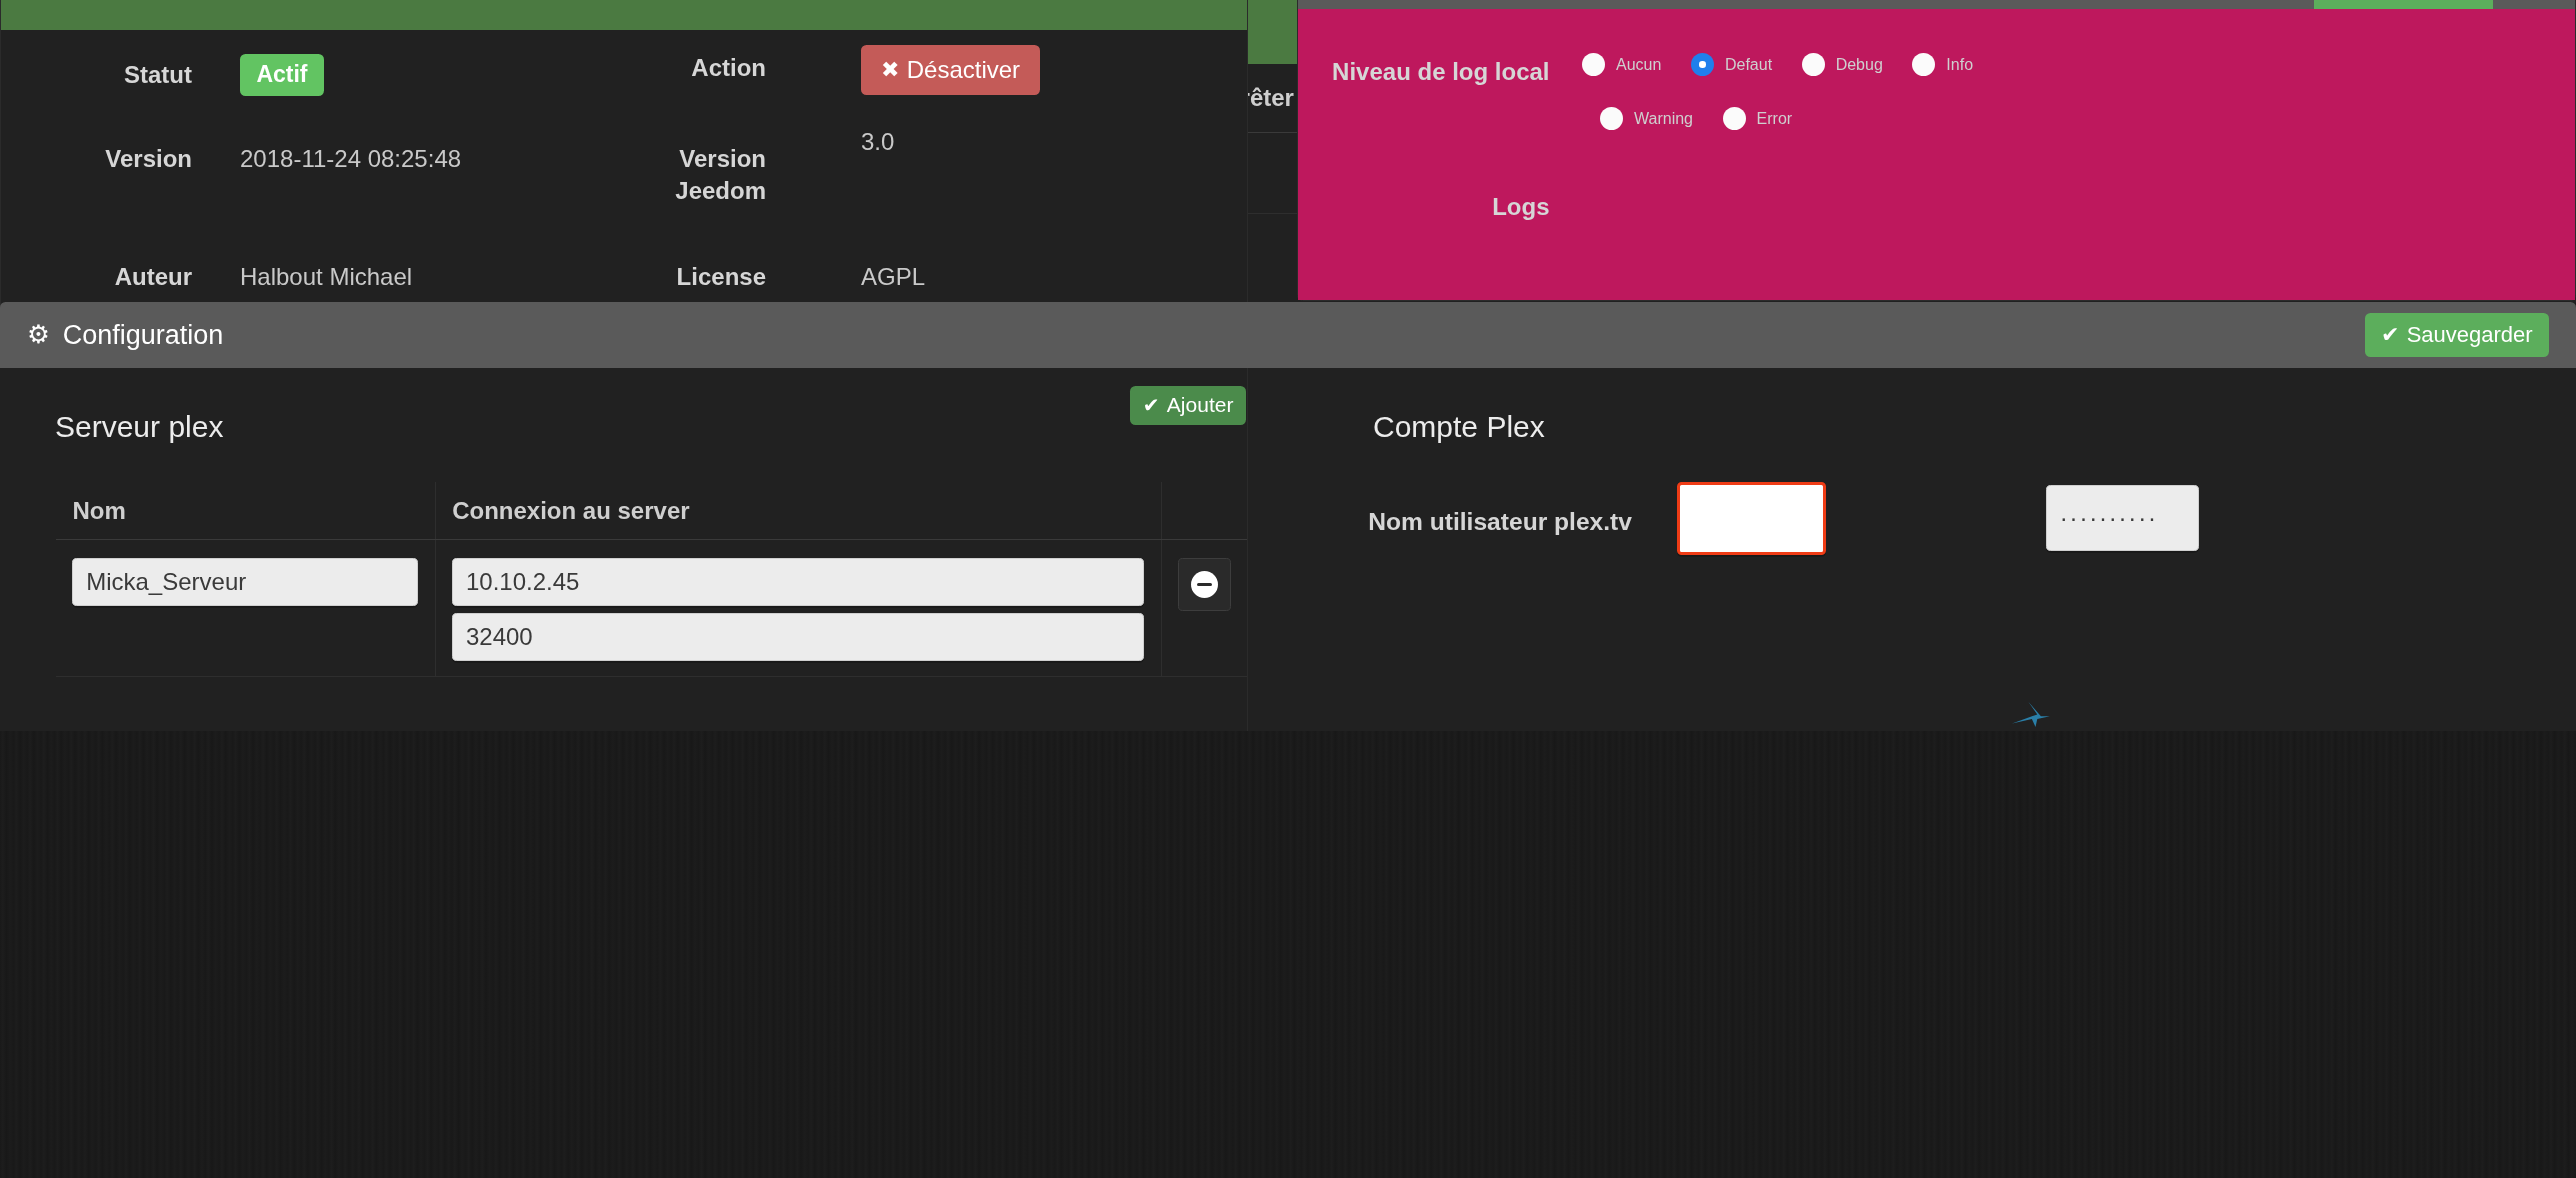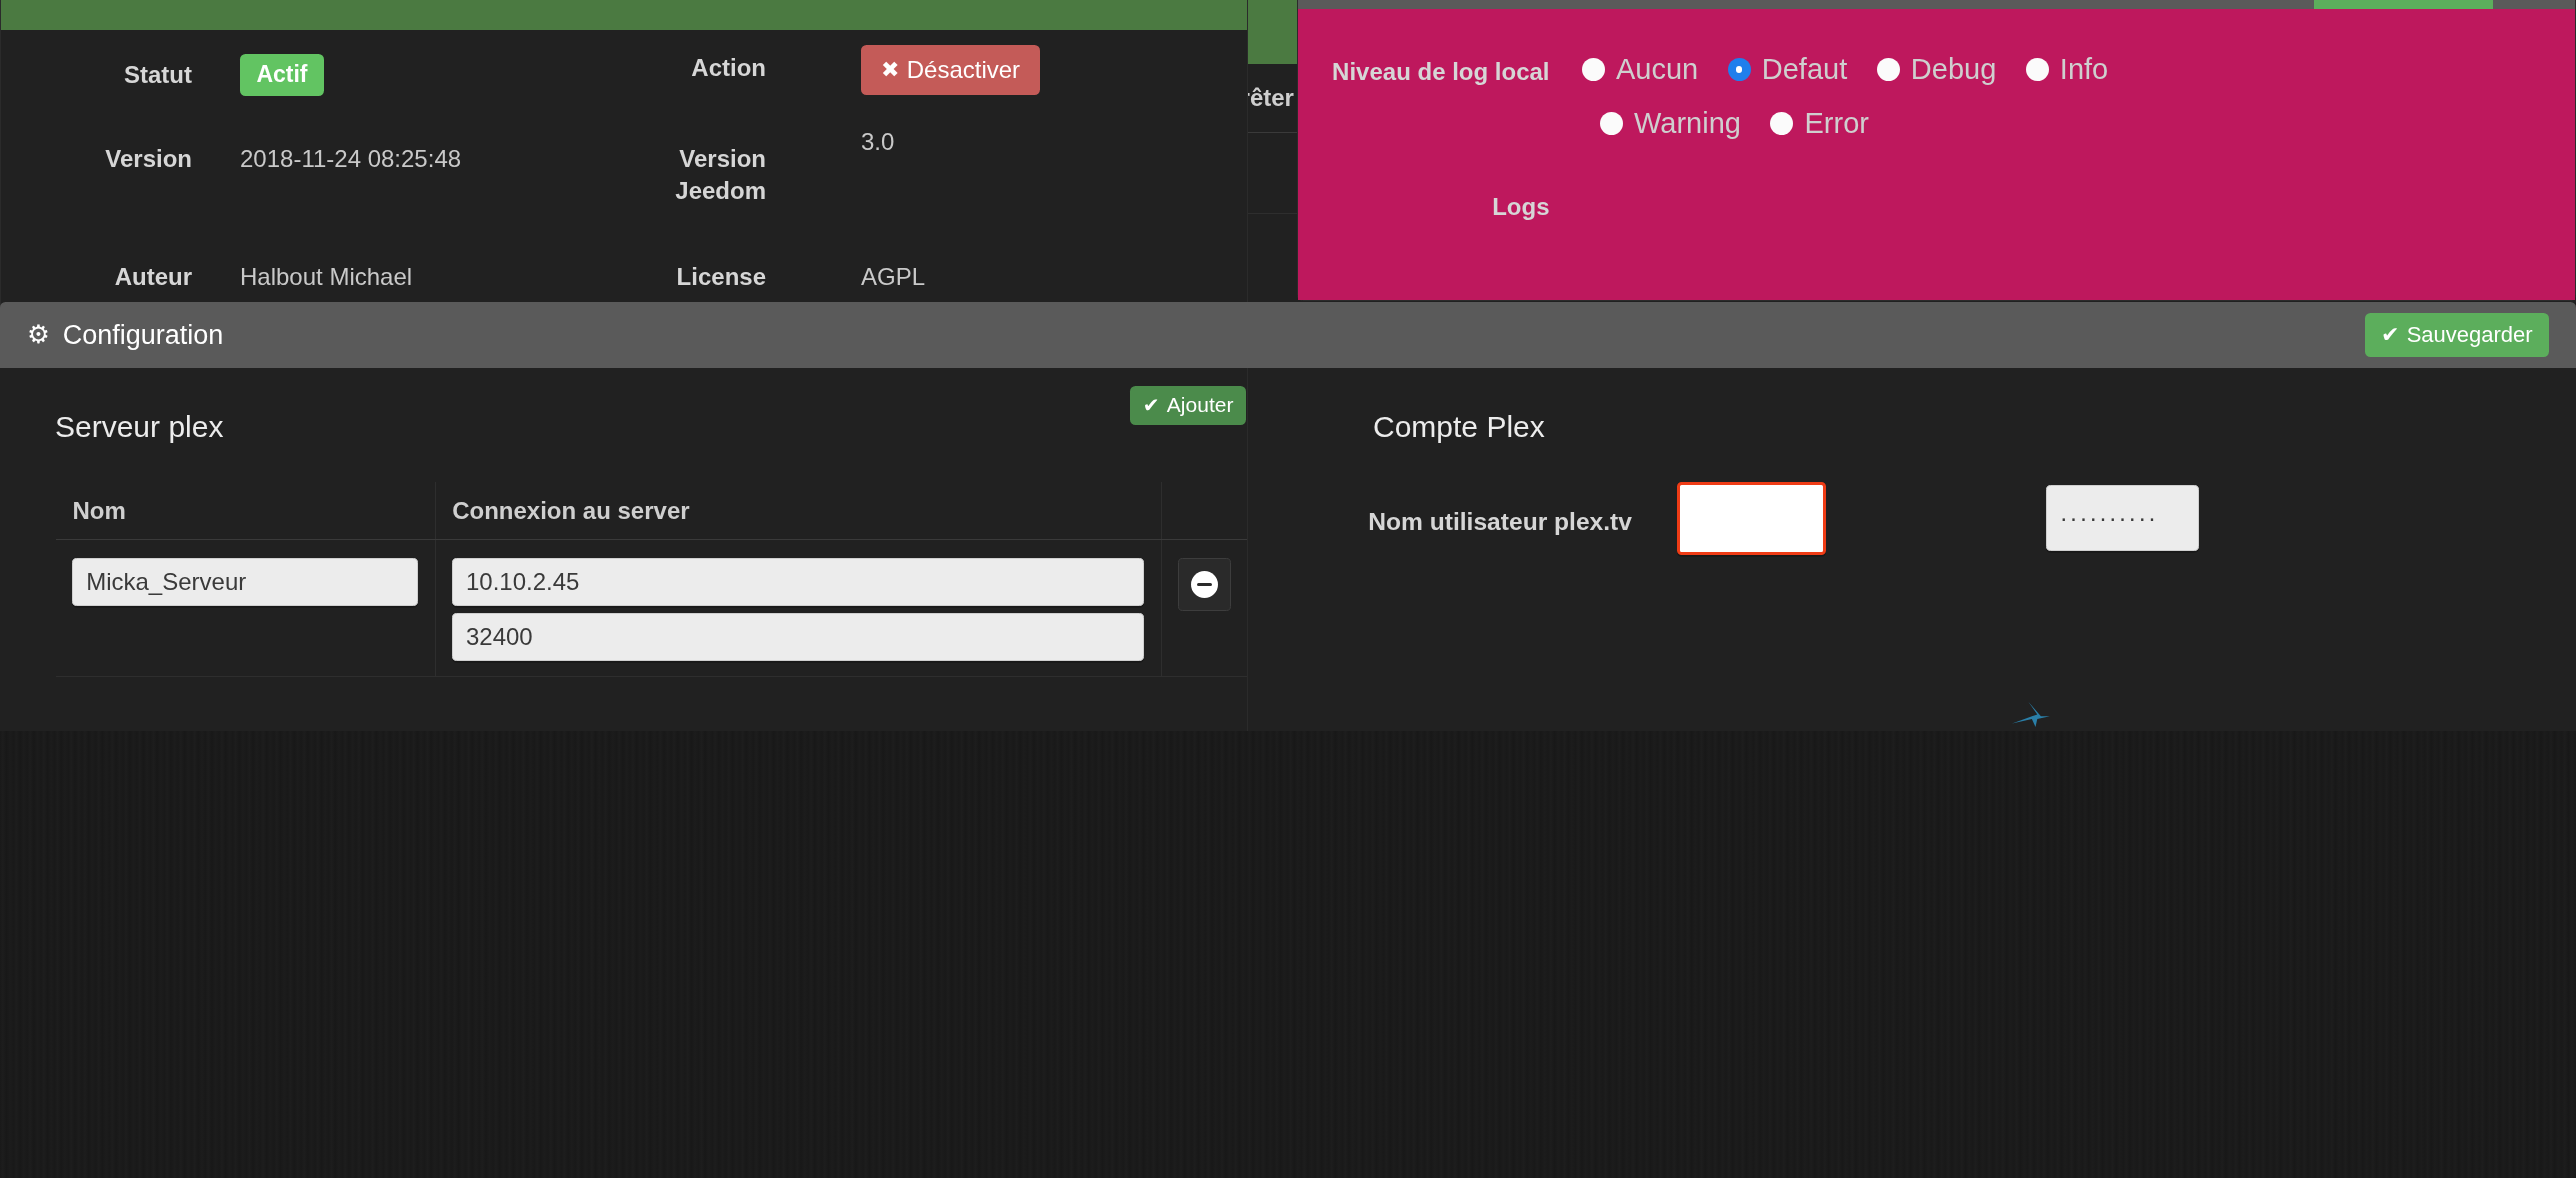--- a/index.html
+++ b/index.html
@@ -51,21 +51,21 @@
   }
   #log-panel .head { height: 35px; background: #5a5a5a; position: relative; border-radius: 0; }
   #log-panel .head .save-stub {
     position: absolute; right: 82px; top: 12.8px;
     width: 179px; height: 42px; border-radius: 5.5px; background: #5cae5c;
   }
   #log-panel .body { position: relative; height: 291px; background: #be185d; }
 
   .radio-label {
     display: inline-flex; align-items: center; gap: 11px;
-    color: #cfcfcf; font-size: 29px; margin-right: 25.5px; cursor: pointer;
+    color: #cfcfcf; font-size: 16px; margin-right: 25.5px; cursor: pointer;
   }
   .radio {
     width: 23px; height: 23px; border-radius: 50%;
     background: #fbfbfb; display: inline-block; position: relative; flex: none;
   }
   .radio.on { background: #1f7fec; }
   .radio.on::after {
     content: ""; position: absolute; left: 8.2px; top: 8.2px;
     width: 6.4px; height: 6.4px; border-radius: 50%; background: #fff;
   }

